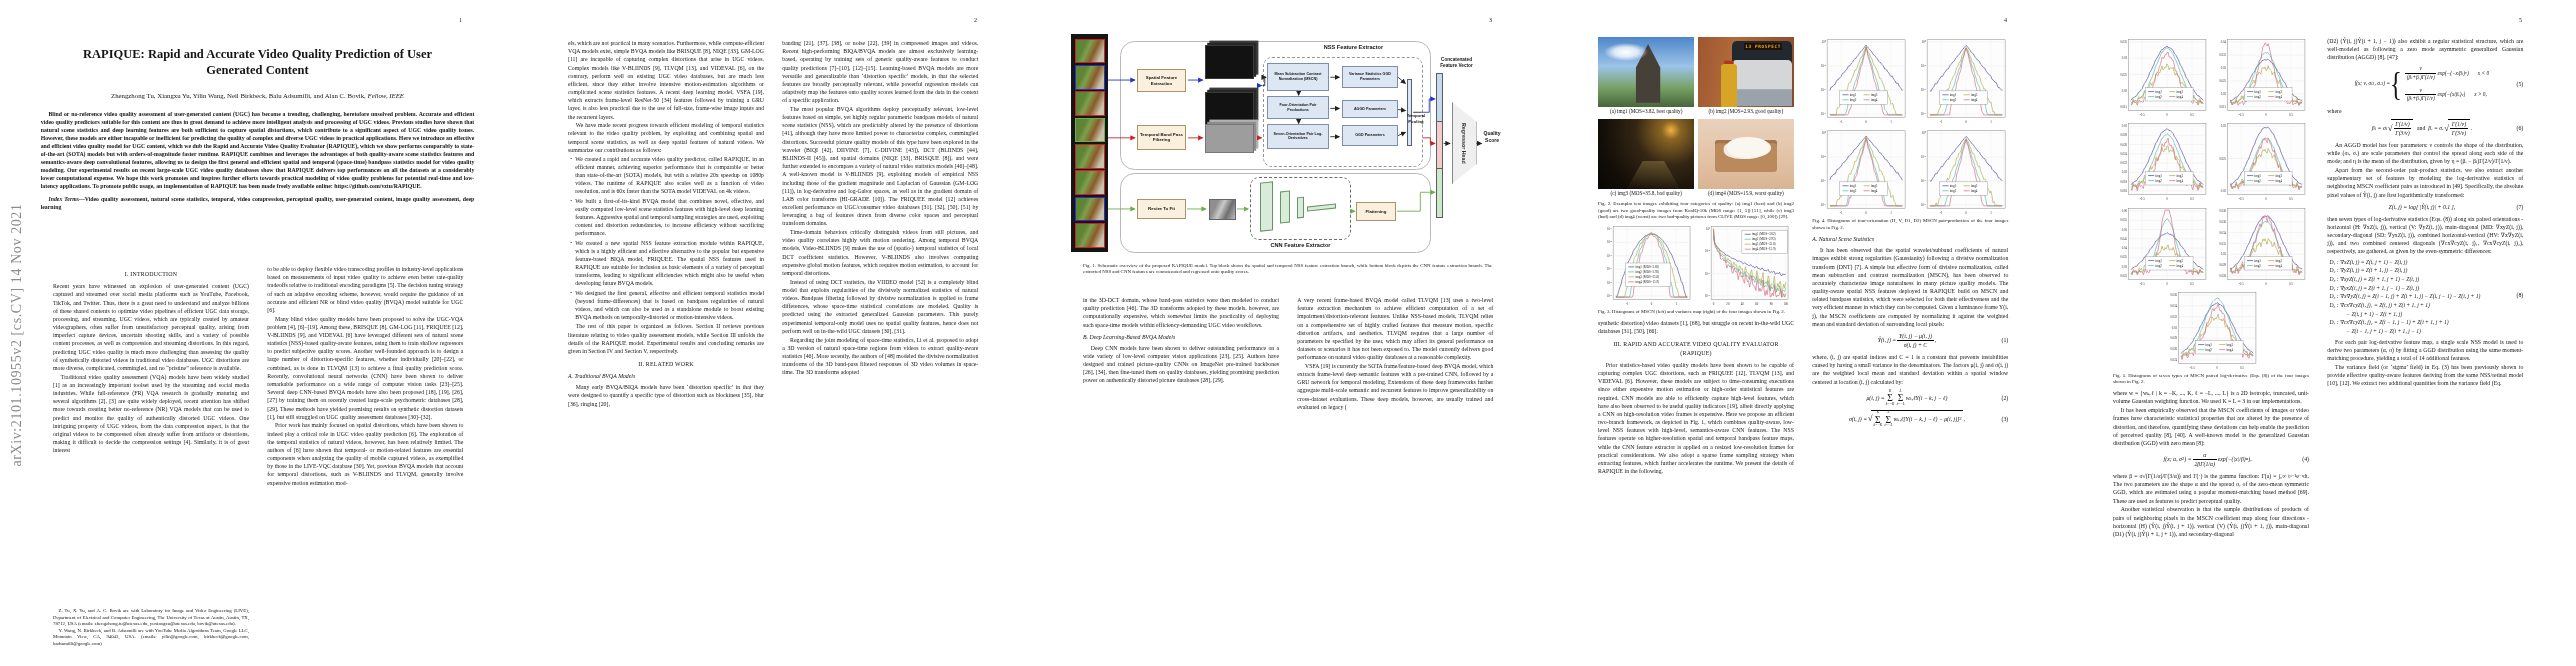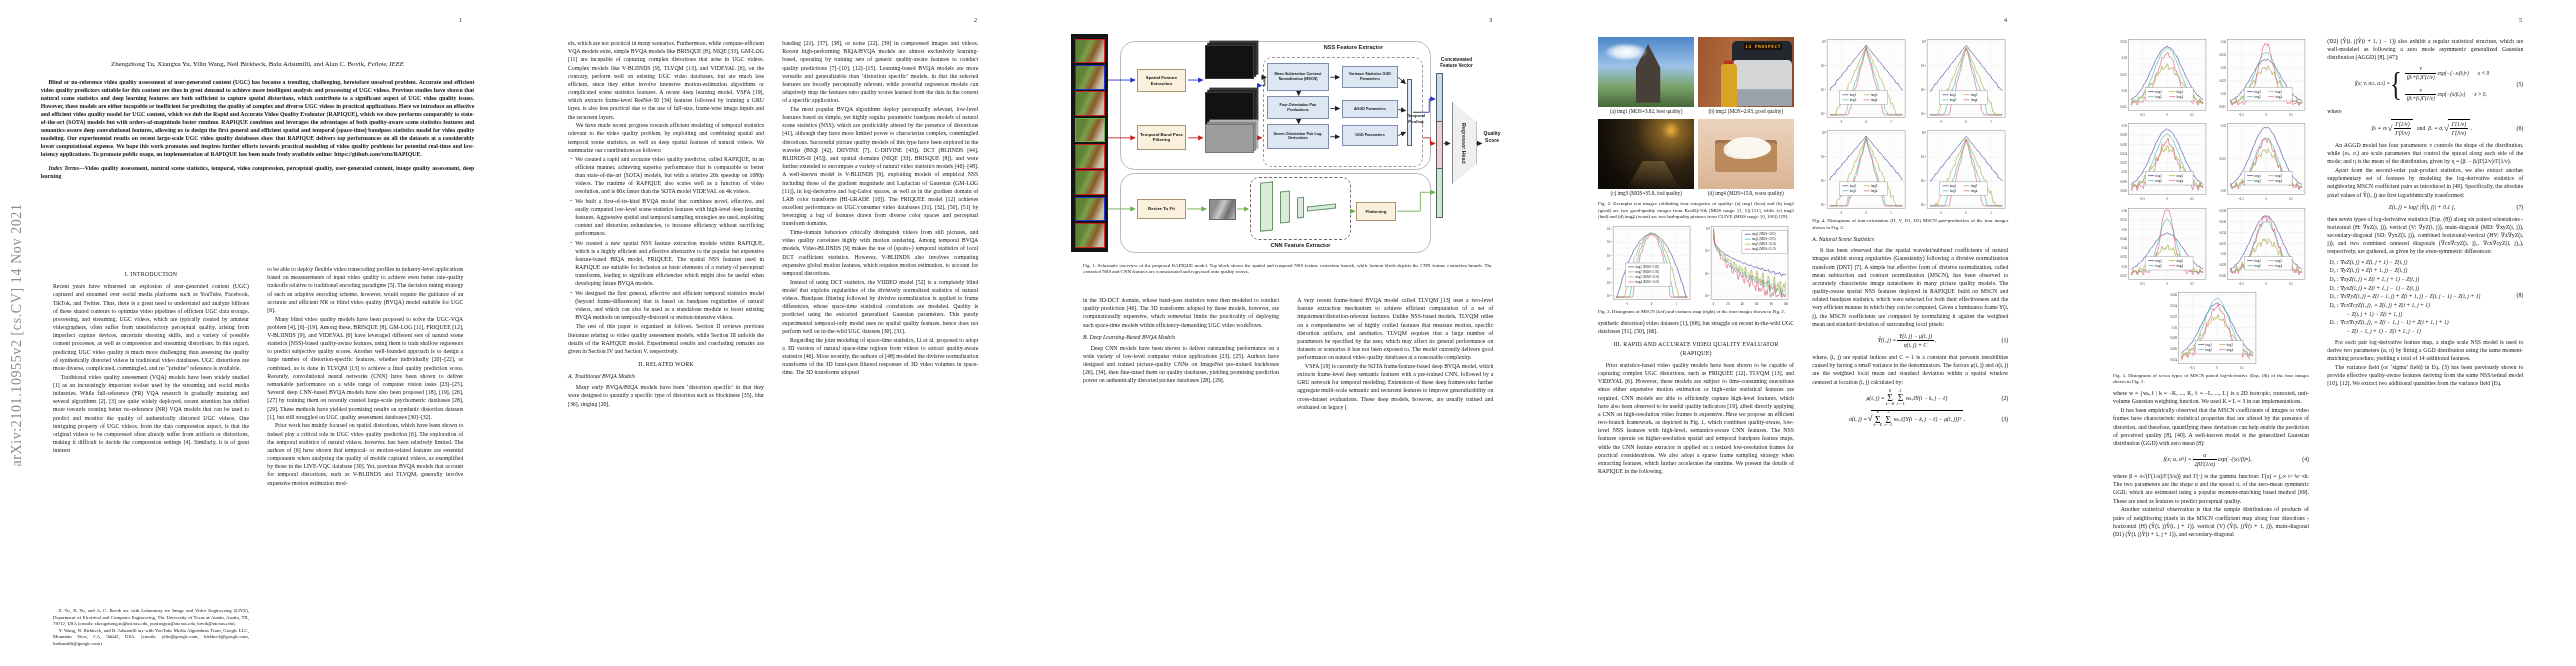--- a/index.html
+++ b/index.html
@@ -138,20 +138,21 @@
 </style>
 </head>
 <body>
 
 <div class="doc">
 
   <div class="page">
     <div class="wm">arXiv:2101.10955v2  [cs.CV]  14 Nov 2021</div>
     <div class="pnum">1</div>
     <div class="front">
+      <div class="title">RAPIQUE: Rapid and Accurate Video Quality Prediction of User Generated Content</div>
       <div class="authors"><span>Zhengzhong Tu, Xiangxu Yu, Yilin Wang, Neil Birkbeck, Balu Adsumilli, and Alan C. Bovik, </span><span class="it">Fellow, IEEE</span></div>
       <div class="abs"><span>Blind or no-reference video quality assessment of user-generated content (UGC) has become a trending, challenging, heretofore unsolved problem. Accurate and efficient video quality predictors suitable for this content are thus in great demand to achieve more intelligent analysis and processing of UGC videos. Previous studies have shown that natural scene statistics and deep learning features are both sufficient to capture spatial distortions, which contribute to a significant aspect of UGC video quality issues. However, these models are either incapable or inefficient for predicting the quality of complex and diverse UGC videos in practical applications. Here we introduce an effective and efficient video quality model for UGC content, which we dub the Rapid and Accurate Video Quality Evaluator (RAPIQUE), which we show performs comparably to state-of-the-art (SOTA) models but with orders-of-magnitude faster runtime. RAPIQUE combines and leverages the advantages of both quality-aware scene statistics features and semantics-aware deep convolutional features, allowing us to design the first general and efficient spatial and temporal (space-time) bandpass statistics model for video quality modeling. Our experimental results on recent large-scale UGC video quality databases show that RAPIQUE delivers top performances on all the datasets at a considerably lower computational expense. We hope this work promotes and inspires further efforts towards practical modeling of video quality problems for potential real-time and low-latency applications. To promote public usage, an implementation of RAPIQUE has been made freely available online: </span><span class="link">https://github.com/vztu/RAPIQUE.</span></div>
       <div class="abs idx"><span class="it">Index Terms</span><span>—Video quality assessment, natural scene statistics, temporal, video compression, perceptual quality, user-generated content, image quality assessment, deep learning</span></div>
     </div>
     <div class="cols" style="top:265px;height:382px;">
       <div class="col" style="display:flex;flex-direction:column;">
         <div class="h1">I. INTRODUCTION</div>
         <p class="para ni">Recent years have witnessed an explosion of user-generated content (UGC) captured and streamed over social media platforms such as YouTube, Facebook, TikTok, and Twitter. Thus, there is a great need to understand and analyze billions of these shared contents to optimize video pipelines of efficient UGC data storage, processing, and streaming. UGC videos, which are typically created by amateur videographers, often suffer from unsatisfactory perceptual quality, arising from imperfect capture devices, uncertain shooting skills, and a variety of possible content processes, as well as compression and streaming distortions. In this regard, predicting UGC video quality is much more challenging than assessing the quality of synthetically distorted videos in traditional video databases. UGC distortions are more diverse, complicated, commingled, and no “pristine” reference is available.</p>
         <p class="para">Traditional video quality assessment (VQA) models have been widely studied [1] as an increasingly important toolset used by the streaming and social media industries. While full-reference (FR) VQA research is gradually maturing and several algorithms [2], [3] are quite widely deployed, recent attention has shifted more towards creating better no-reference (NR) VQA models that can be used to predict and monitor the quality of authentically distorted UGC videos. One intriguing property of UGC videos, from the data compression aspect, is that the original videos to be compressed often already suffer from artifacts or distortions, making it difficult to decide the compression settings [4]. Similarly, it is of great interest</p>
         <div class="fn" style="margin-top:auto;">

